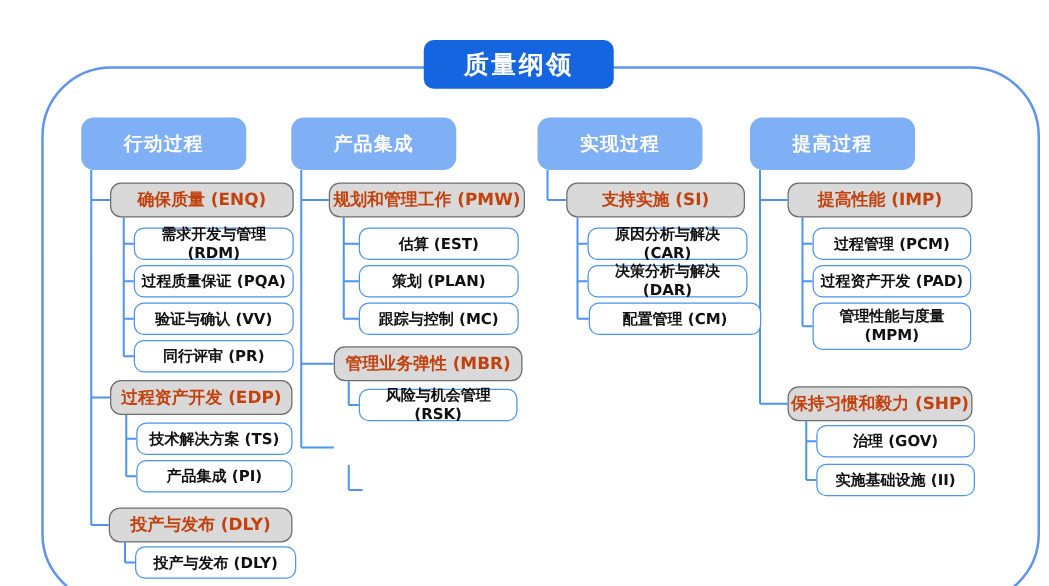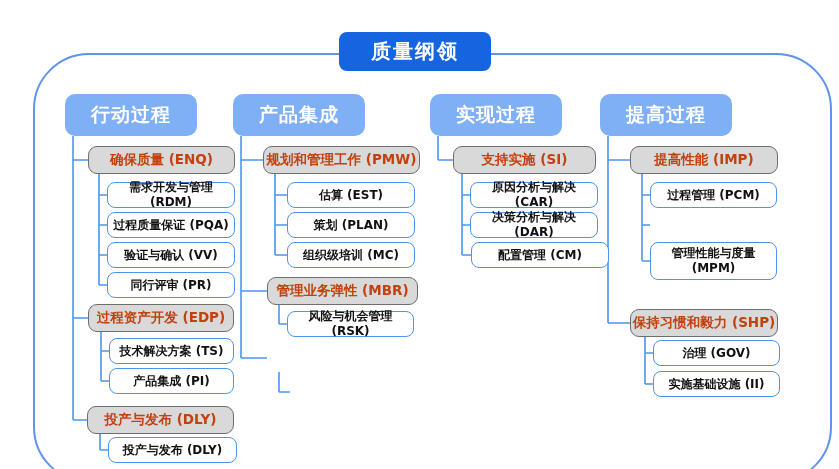--- a/index.html
+++ b/index.html
@@ -4,21 +4,21 @@
 <style>
   html,body{margin:0;padding:0;background:#ffffff;}
   body{font-family:"DejaVu Sans","Liberation Sans",sans-serif;}
   .scene{position:relative;width:839px;height:469px;background:#ffffff;overflow:hidden;margin-top:24px;}
   .frame{position:absolute;left:33px;top:29px;width:795px;height:426px;
          border:2px solid #5E93EE;border-radius:56px;background:transparent;}
   .box{position:absolute;display:flex;align-items:center;justify-content:center;
        text-align:center;box-sizing:border-box;}
   .title{background:#1565E0;color:#ffffff;font-size:20px;font-weight:bold;
          border-radius:8px;letter-spacing:2px;}
-  .hdr{background:#7FAFF4;color:#ffffff;font-size:19px;font-weight:bold;
+  .hdr{background:#7FAFF4;color:#ffffff;font-size:15px;font-weight:bold;
        border-radius:10px;letter-spacing:1px;}
   .grp{background:#D9D9D9;color:#c2410c;font-size:13.5px;font-weight:bold;
        border:1.5px solid #6E6E6E;border-radius:9px;}
   .itm{background:#ffffff;color:#111111;font-size:12px;font-weight:bold;
        border:1.5px solid #4D94F0;border-radius:8px;line-height:1.25;padding:0 2px;}
   svg.lines{position:absolute;left:0;top:0;width:839px;height:469px;pointer-events:none;}
 </style>
 </head>
 <body>
 
@@ -64,32 +64,33 @@
   <div class="box grp" style="left:88px;top:280px;width:146px;height:28px">过程资产开发 (EDP)</div>
   <div class="box itm" style="left:109px;top:314px;width:125px;height:26px">技术解决方案 (TS)</div>
   <div class="box itm" style="left:109px;top:344px;width:125px;height:26px">产品集成 (PI)</div>
 
   <div class="box grp" style="left:87px;top:382px;width:147px;height:28px">投产与发布 (DLY)</div>
   <div class="box itm" style="left:108px;top:413px;width:129px;height:26px">投产与发布 (DLY)</div>
 
   <div class="box grp" style="left:263px;top:122px;width:157px;height:28px">规划和管理工作 (PMW)</div>
   <div class="box itm" style="left:287px;top:158px;width:128px;height:26px">估算 (EST)</div>
   <div class="box itm" style="left:287px;top:188px;width:128px;height:26px">策划 (PLAN)</div>
-  <div class="box itm" style="left:287px;top:218px;width:128px;height:26px">组织级培训 (MC)</div>
+  <div class="box itm" style="left:287px;top:218px;width:128px;height:26px">跟踪与控制 (MC)</div>
 
   <div class="box grp" style="left:267px;top:253px;width:151px;height:28px">管理业务弹性 (MBR)</div>
   <div class="box itm" style="left:287px;top:287px;width:127px;height:26px">风险与机会管理 (RSK)</div>
 
 
   <div class="box grp" style="left:453px;top:122px;width:143px;height:28px">支持实施 (SI)</div>
   <div class="box itm" style="left:470px;top:158px;width:128px;height:26px">原因分析与解决 (CAR)</div>
   <div class="box itm" style="left:470px;top:188px;width:128px;height:26px">决策分析与解决 (DAR)</div>
   <div class="box itm" style="left:471px;top:218px;width:138px;height:26px">配置管理 (CM)</div>
 
   <div class="box grp" style="left:630px;top:122px;width:148px;height:28px">提高性能 (IMP)</div>
   <div class="box itm" style="left:650px;top:158px;width:127px;height:26px">过程管理 (PCM)</div>
+  <div class="box itm" style="left:650px;top:188px;width:127px;height:26px">过程资产开发 (PAD)</div>
   <div class="box itm" style="left:650px;top:218px;width:127px;height:38px">管理性能与度量 (MPM)</div>
 
   <div class="box grp" style="left:630px;top:285px;width:148px;height:28px">保持习惯和毅力 (SHP)</div>
   <div class="box itm" style="left:653px;top:316px;width:127px;height:26px">治理 (GOV)</div>
   <div class="box itm" style="left:653px;top:347px;width:127px;height:26px">实施基础设施 (II)</div>
 
 </div>
 
 </body></html>

